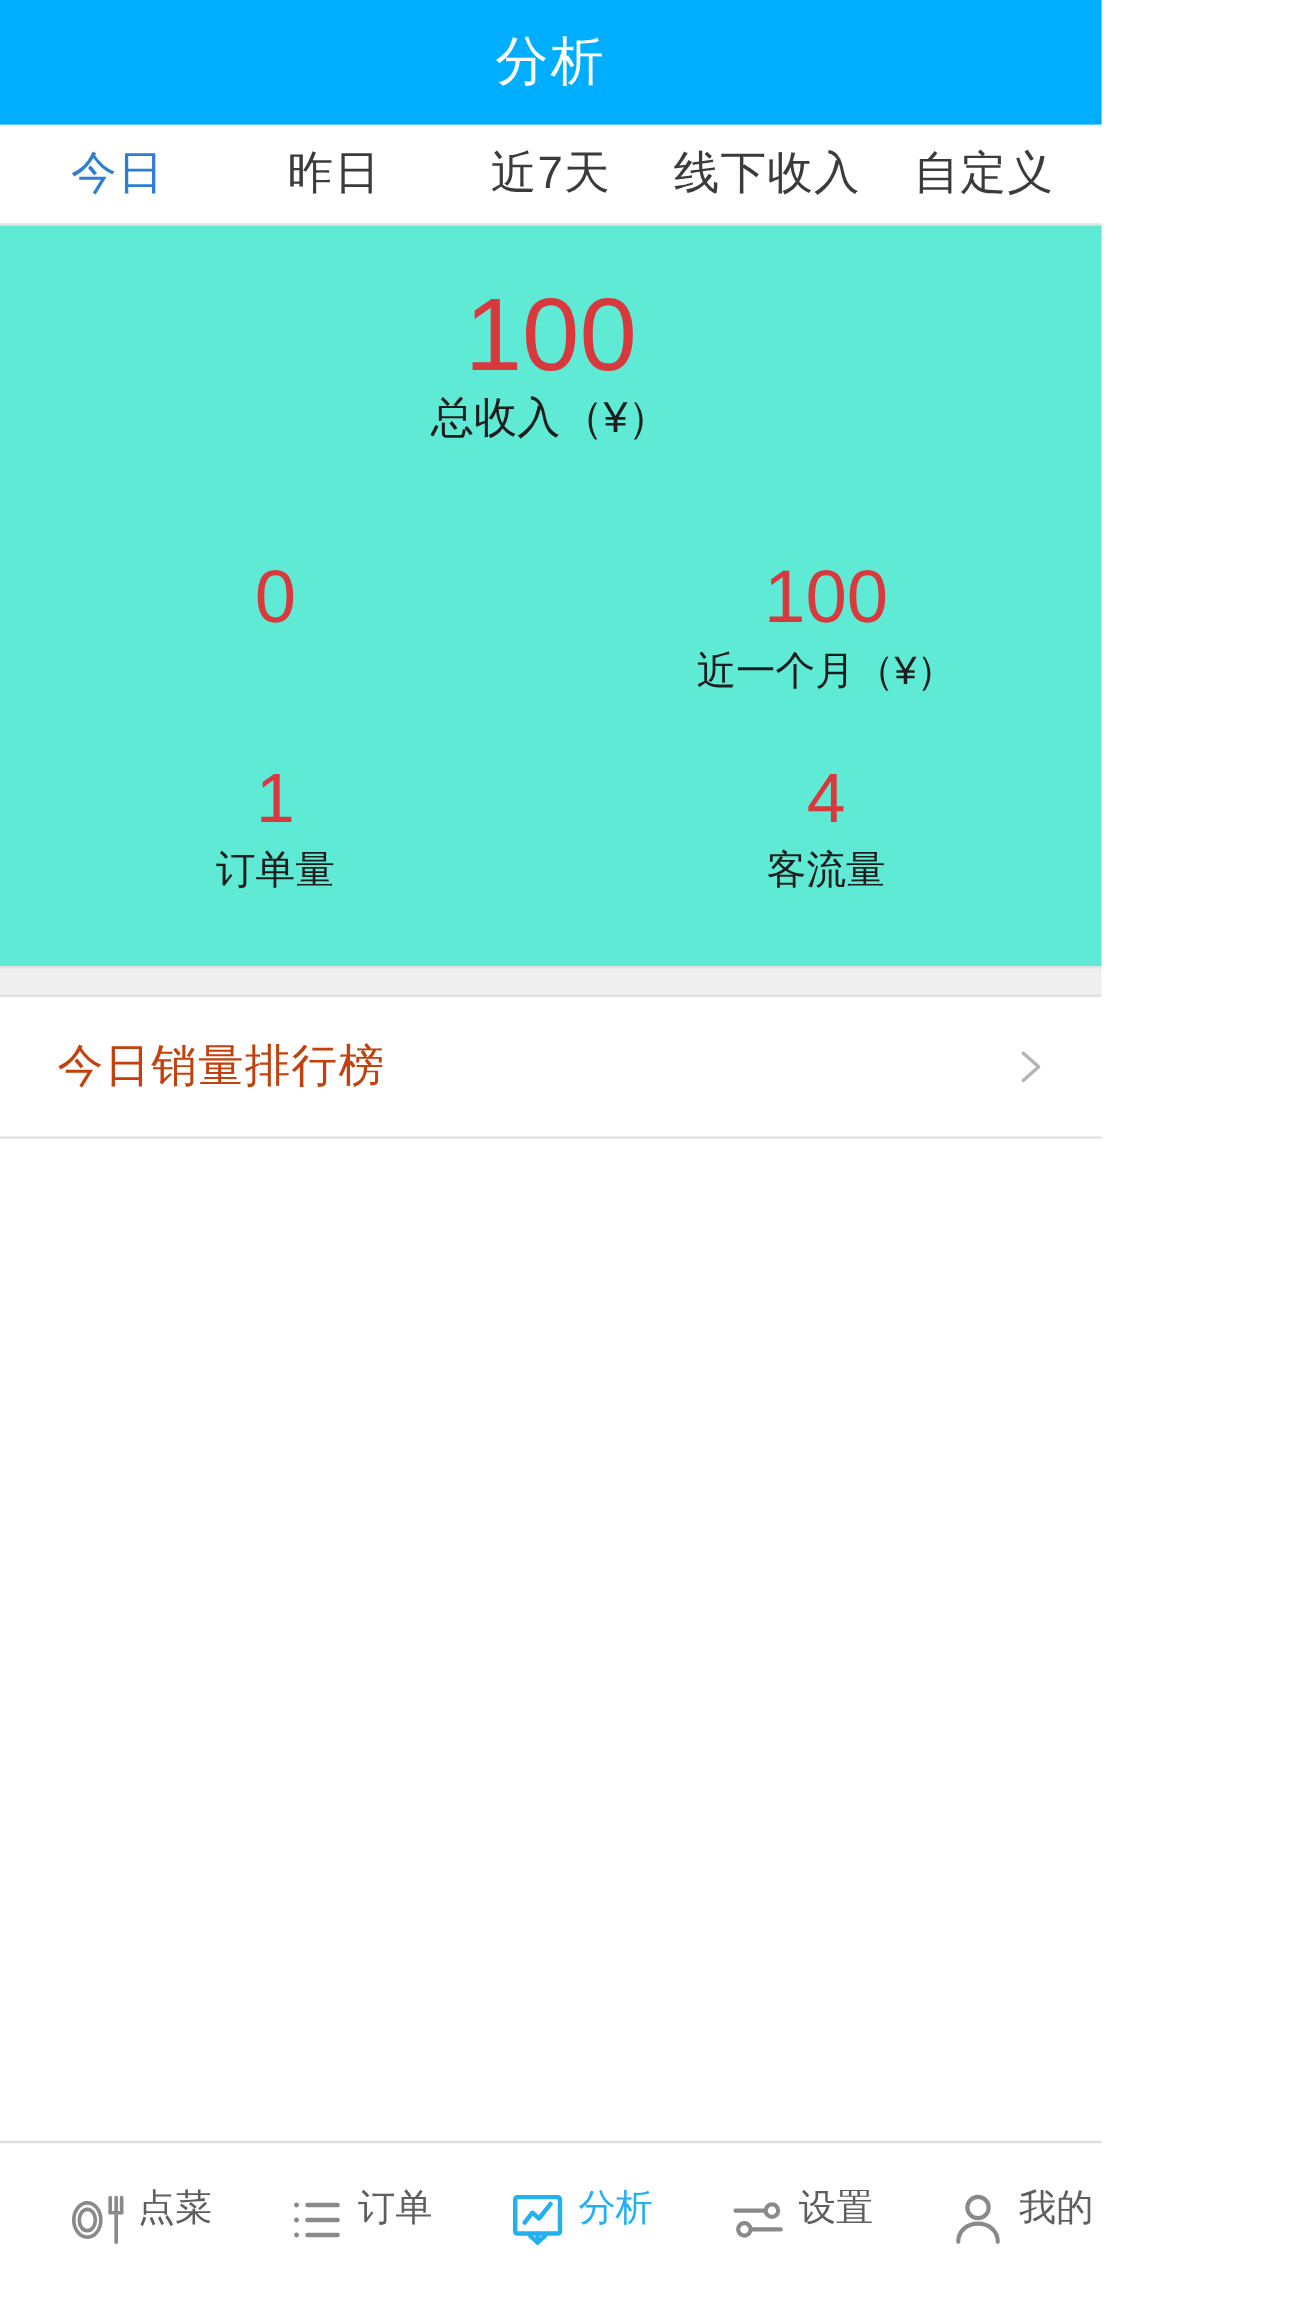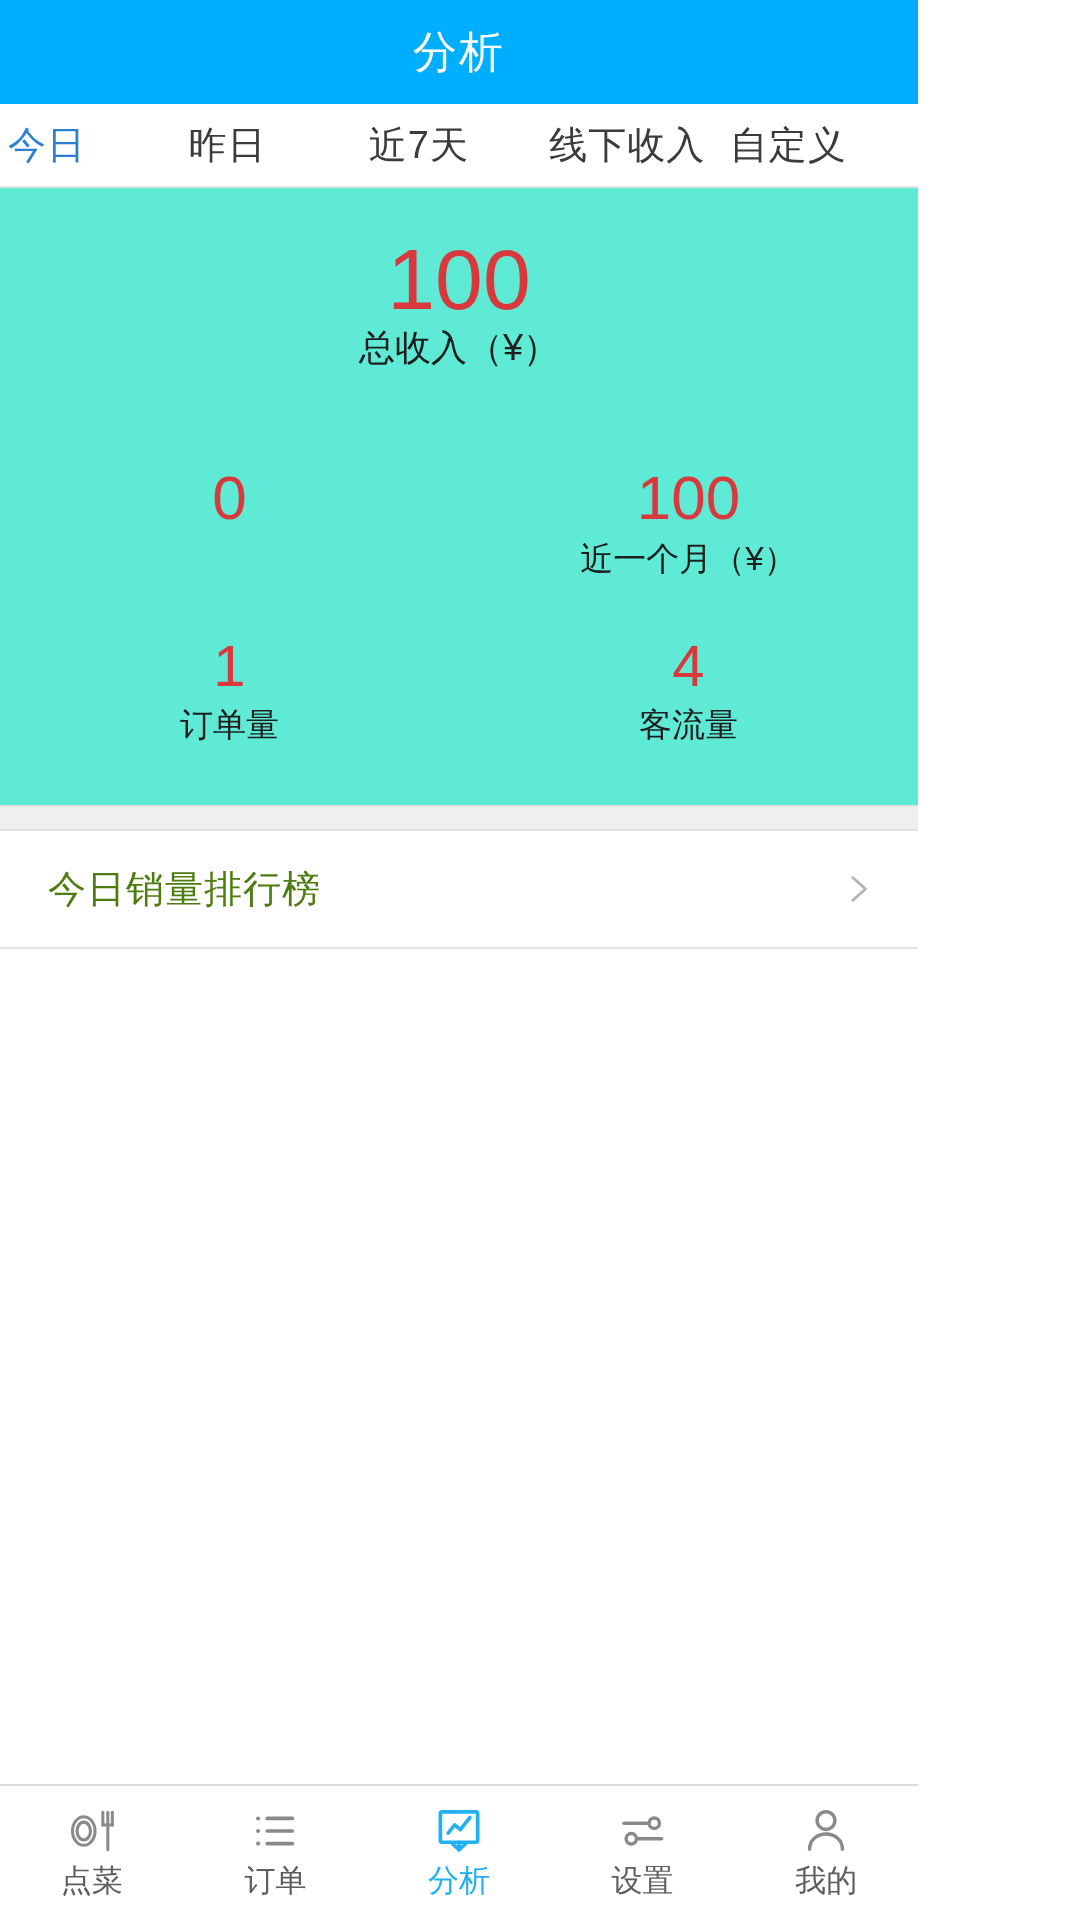--- a/index.html
+++ b/index.html
@@ -40,20 +40,21 @@
     height: 84px;
     background: #ffffff;
     display: flex;
     align-items: center;
     border-bottom: 2px solid #e2e2e2;
     flex: 0 0 auto;
     padding: 0 8px;
   }
   .tab {
     flex: 1 1 0;
+    text-align: center;
     font-size: 38px;
     color: #3b3b3b;
     line-height: 1;
     letter-spacing: 1px;
     cursor: pointer;
     user-select: none;
   }
   .tab.active { color: #2d7fd3; }
 
   
@@ -122,21 +123,21 @@
     display: flex;
     align-items: center;
     justify-content: space-between;
     padding: 0 44px 0 48px;
     border-bottom: 2px solid #e2e2e2;
     flex: 0 0 auto;
     cursor: pointer;
   }
   .rank-label {
     font-size: 38px;
-    color: #4d7c0f;
+    color: #c2410c;
     letter-spacing: 1px;
     line-height: 1;
   }
   .chevron {
     width: 34px;
     height: 34px;
     color: #b4b4b4;
     display: block;
   }
 
@@ -148,26 +149,26 @@
     height: 130px;
     background: #ffffff;
     border-top: 2px solid #dcdcdc;
     display: flex;
     align-items: center;
     flex: 0 0 auto;
   }
   .nav-item {
     flex: 1 1 0;
     display: flex;
-    flex-direction: column;
-    align-items: center;
+    flex-direction: row;
     justify-content: center;
     gap: 8px;
     cursor: pointer;
     user-select: none;
+    padding-left: 48px;
   }
   .nav-icon {
     width: 52px;
     height: 52px;
     display: block;
     color: #8a8a8a;
   }
   .nav-label {
     font-size: 31px;
     color: #5e5e5e;

